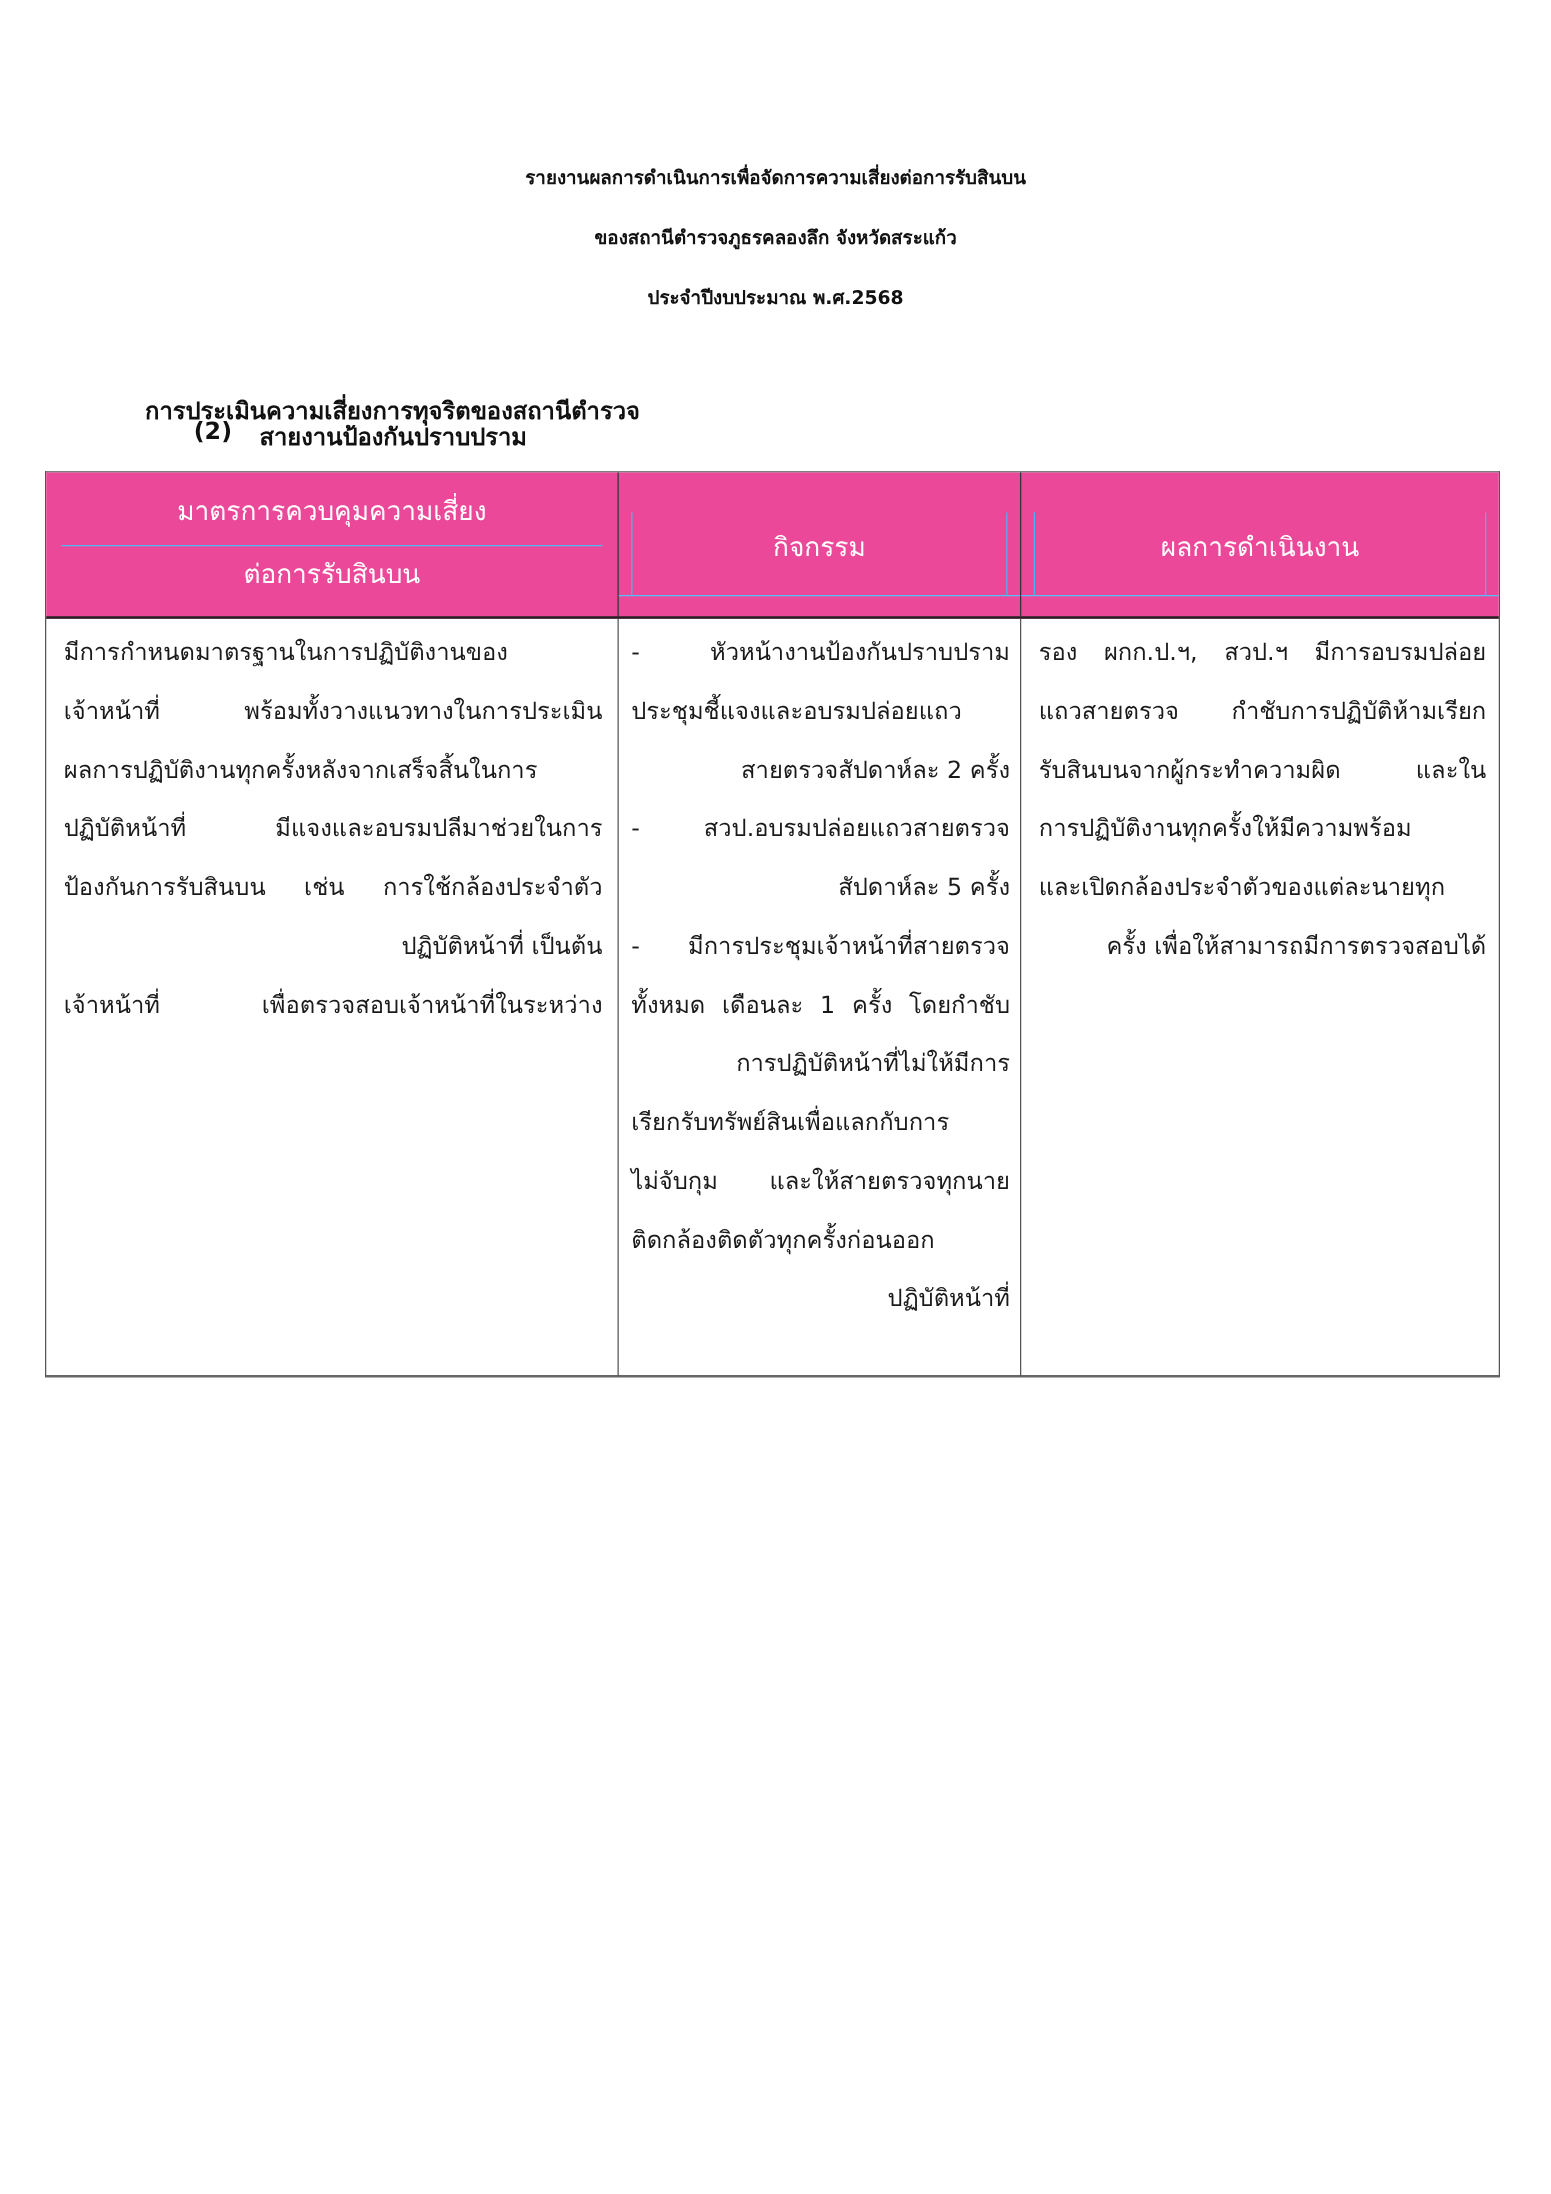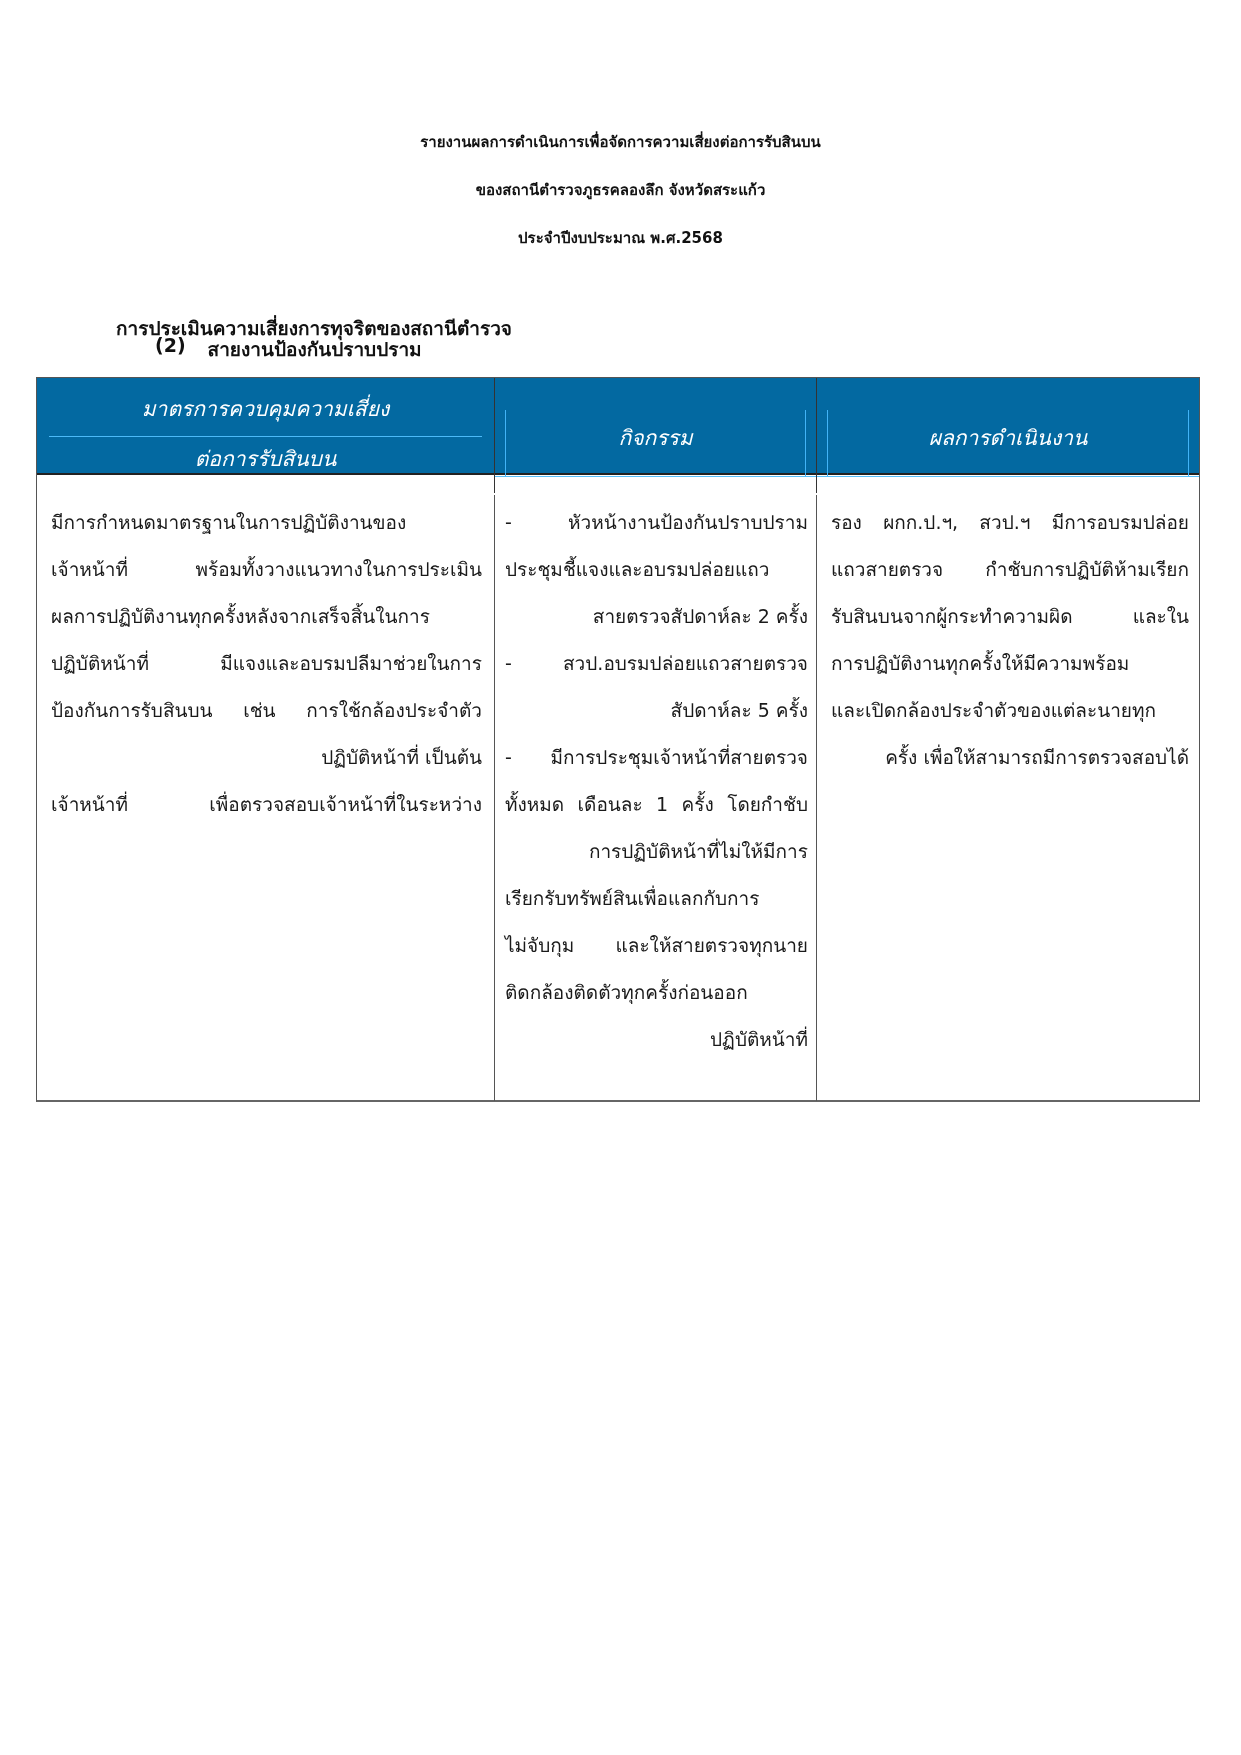--- a/index.html
+++ b/index.html
@@ -56,25 +56,24 @@
       height: 725px;
       border: 1px solid #555;
       border-bottom: 2px solid #666;
       box-sizing: border-box;
     }
     .header-row {
       position: absolute;
       left: 0;
       top: 0;
       width: 100%;
-      height: 97px;
-      background: #0369a1;
+      height: 117px;
+      background: #ec4899;
       border-bottom: 2px solid #222;
       box-sizing: border-box;
-      font-style: italic;
     }
     .header-cell {
       position: absolute;
       top: 0;
       height: 115px;
       color: #ffffff;
       font-size: 21px;
       text-align: center;
       box-sizing: border-box;
     }

